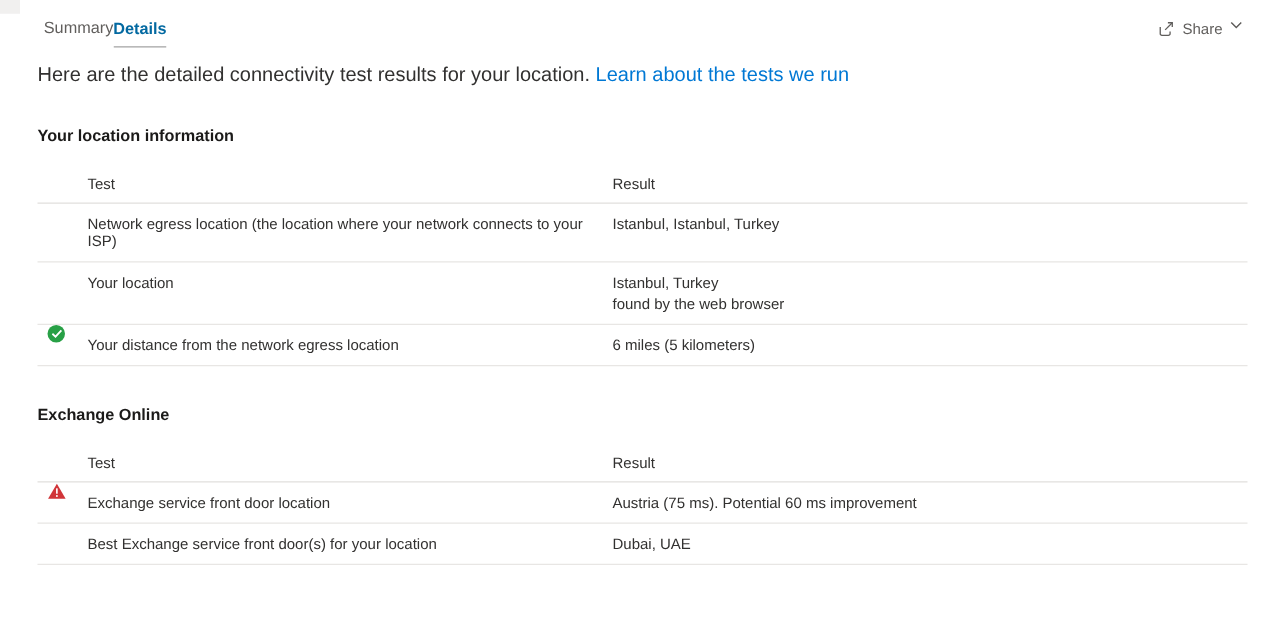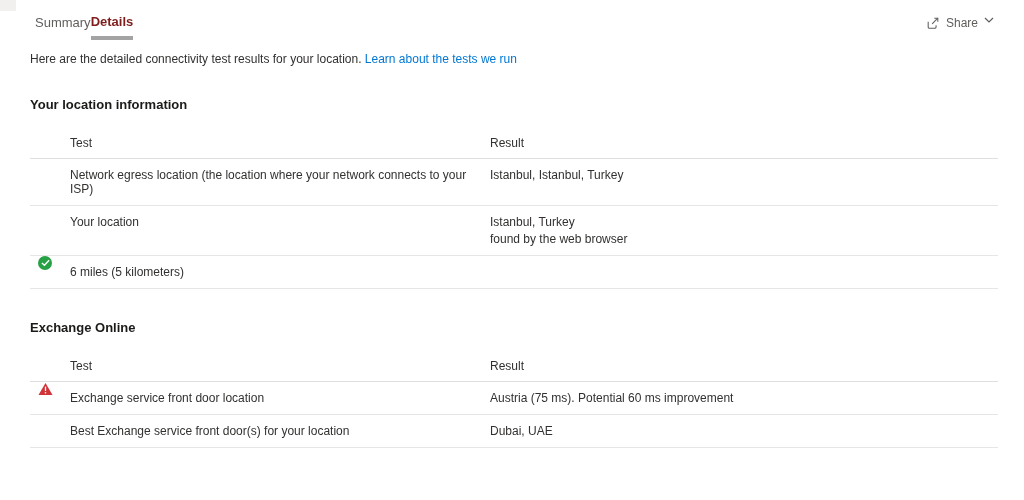--- a/index.html
+++ b/index.html
@@ -16,30 +16,30 @@
     display: flex; align-items: flex-start; justify-content: space-between;
     padding: 14px 30px 0 35px; height: 40px;
   }
   .tabs { display: flex; gap: 0; }
   .tab {
     font-size: 13px; color: #605e5c; padding-bottom: 7px; cursor: pointer;
     border-bottom: 2px solid transparent; background: none; border-top: none;
     border-left: none; border-right: none; font-family: inherit;
   }
   .tab.active {
-    color: #7f1d1d; font-weight: bold; border-bottom: 4px solid #a3a3a3;
+    color: #0369a1; font-weight: bold; border-bottom: 1px solid #a3a3a3;
   }
   .share {
     display: flex; gap: 6px; color: #605e5c;
     font-size: 12px; cursor: pointer; margin-top: 2px;
   }
   .share svg { display: block; }
 
   
-  .intro { margin: 12px 30px 0 30px; font-size: 12px; color: #323130; }
+  .intro { margin: 12px 30px 0 30px; font-size: 16px; color: #323130; }
   .intro a { color: #0078d4; text-decoration: none; cursor: pointer; }
 
   
   .section-title {
     margin: 31px 30px 0 30px; font-size: 13px; font-weight: bold; color: #1b1a19;
   }
   .ctable { margin: 0 26px 0 30px; }
   .crow {
     display: flex; 
     border-bottom: 1px solid #e8e6e4;
@@ -118,20 +118,21 @@
   </div>
 
   <div class="crow">
     <div class="col-icon">
       <span class="icon-success">
         <svg width="9" height="8" viewBox="0 0 10 8" fill="none" stroke="#ffffff" stroke-width="1.6">
           <path d="M1 4 L3.8 6.6 L9 1"></path>
         </svg>
       </span>
     </div>
+    <div class="col-test">Your distance from the network egress location</div>
     <div class="col-result">6 miles (5 kilometers)</div>
   </div>
 
 </div>
 
 <div class="section-title">Exchange Online</div>
 <div class="ctable">
   <div class="crow header">
     <div class="col-icon"></div>
     <div class="col-test">Test</div>

